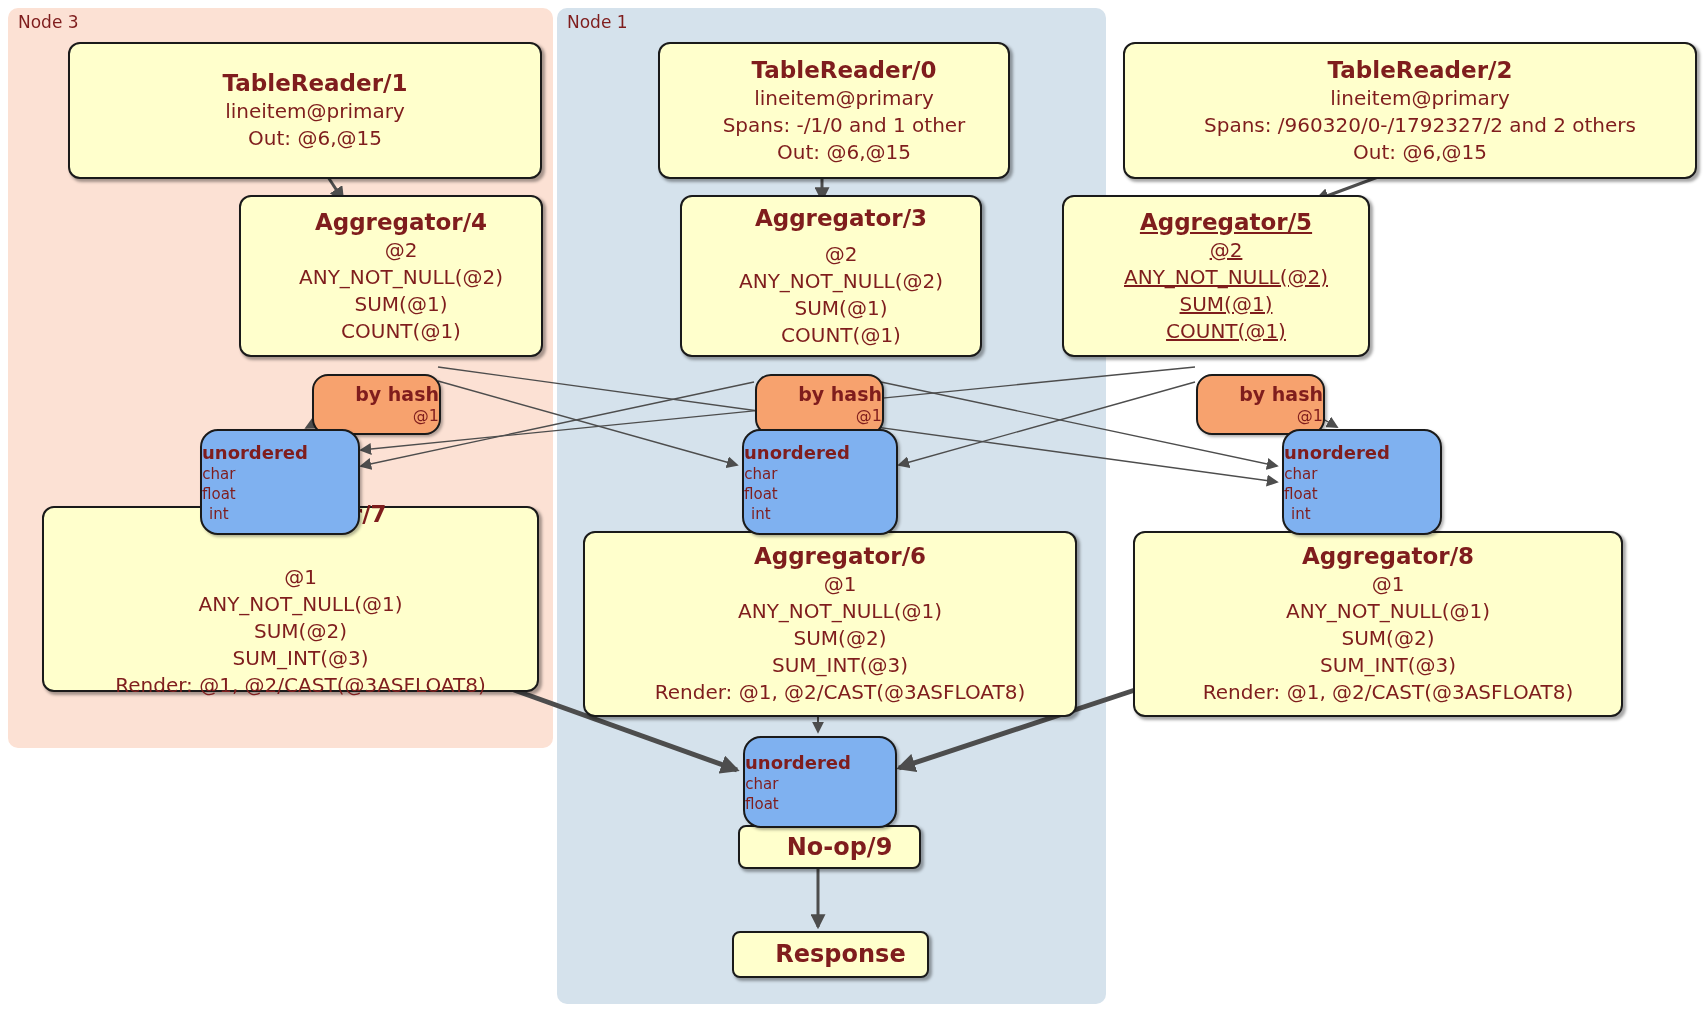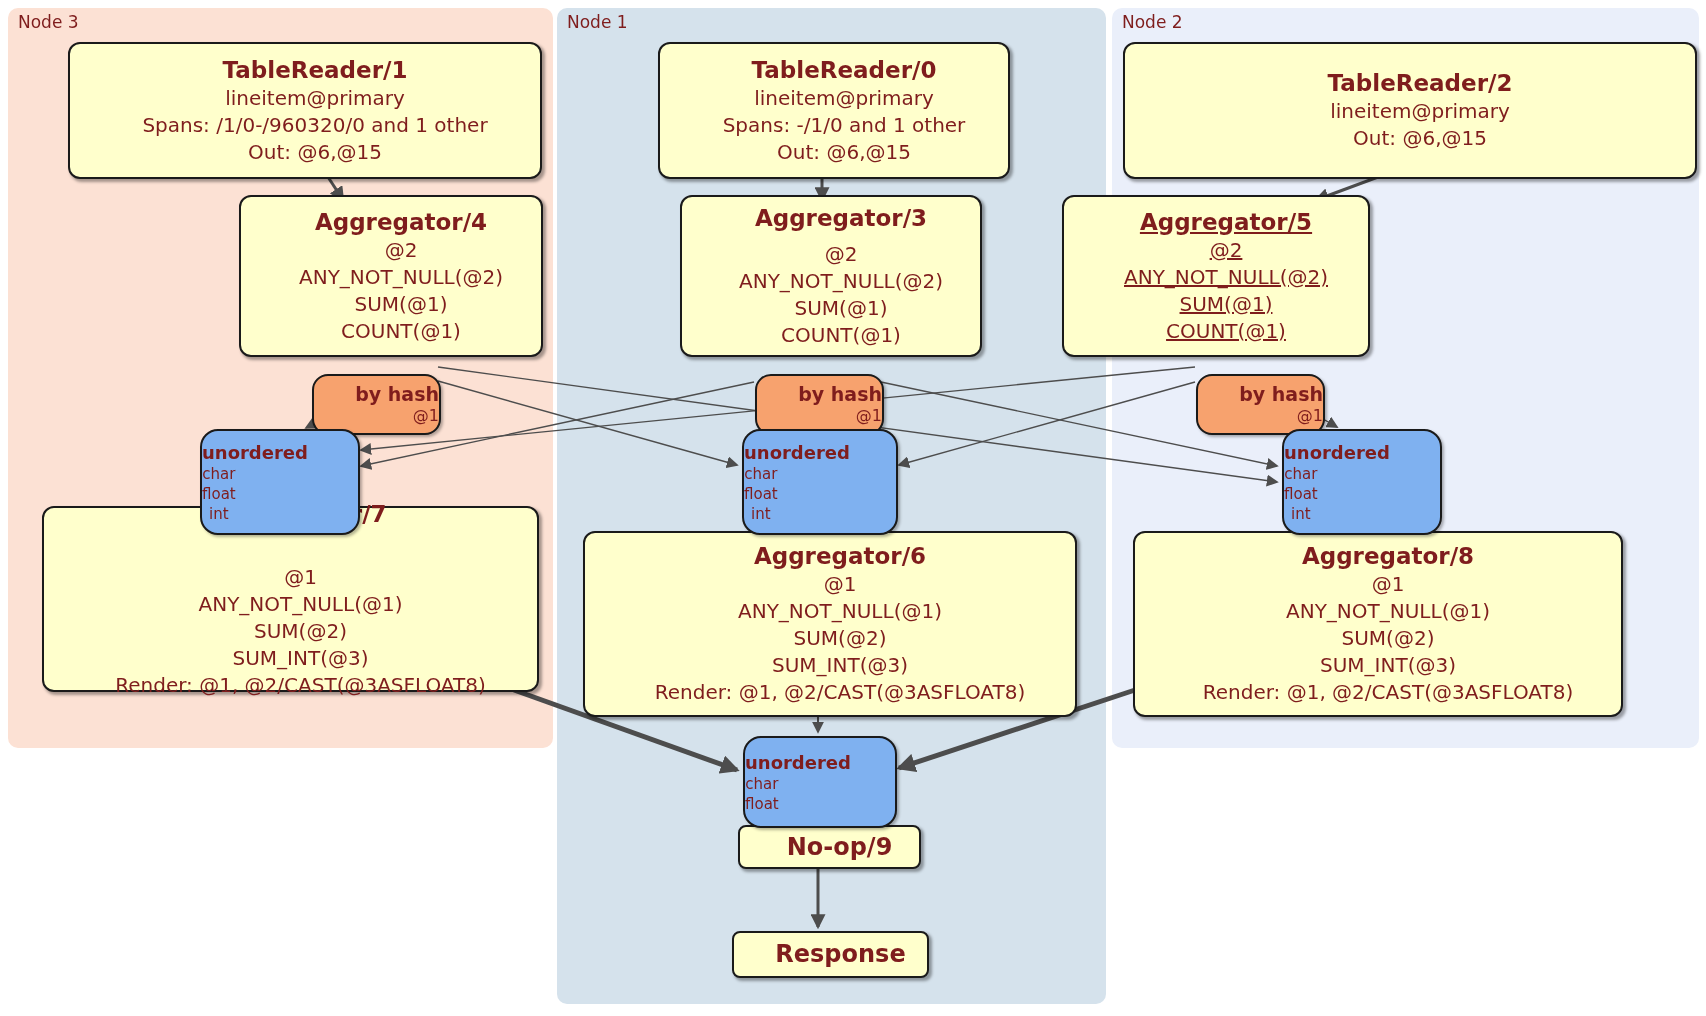--- a/index.html
+++ b/index.html
@@ -47,23 +47,20 @@
 <body>
 
 <div id="canvas">
 
   <div class="panel" style="left:8px; top:8px; width:545px; height:740px; background:var(--node3-bg);">
     <div class="panel-label">Node 3</div>
   </div>
   <div class="panel" style="left:557px; top:8px; width:549px; height:996px; background:var(--node1-bg);">
     <div class="panel-label">Node 1</div>
   </div>
-  <div class="panel" style="left:1112px; top:8px; width:587px; height:740px; background:var(--node2-bg);">
-    <div class="panel-label">Node 2</div>
-  </div>
 
   <svg id="edges" width="1706" height="1016" viewBox="0 0 1706 1016">
     <defs>
       <marker id="ah" markerUnits="userSpaceOnUse" markerWidth="12" markerHeight="12" viewBox="0 0 10 10" refX="8.5" refY="5" orient="auto">
         <path d="M0,0 L10,5 L0,10 z" fill="#4d4d4d"></path>
       </marker>
       <marker id="ahm" markerUnits="userSpaceOnUse" markerWidth="15" markerHeight="15" viewBox="0 0 10 10" refX="8.5" refY="5" orient="auto">
         <path d="M0,0 L10,5 L0,10 z" fill="#4d4d4d"></path>
       </marker>
       <marker id="ahL" markerUnits="userSpaceOnUse" markerWidth="19" markerHeight="19" viewBox="0 0 10 10" refX="8.5" refY="5" orient="auto">
@@ -89,21 +86,20 @@
     <line class="e5" x1="1135" y1="690" x2="899" y2="768" marker-end="url(#ahL)"></line>
     <line class="e2" x1="818" y1="714" x2="818" y2="732" marker-end="url(#ah)"></line>
 
     <line class="e3" x1="818" y1="866" x2="818" y2="927" marker-end="url(#ahm)"></line>
   </svg>
 
   <div class="ybox" style="left:68px; top:42px; width:450px; height:133px;">
     <div class="title">TableReader/1</div>
     <div>
         <div class="line">lineitem@primary</div>
-        <div class="line">Spans: /1/0-/960320/0 and 1 other</div>
         <div class="line">Out: @6,@15</div>
       </div>
   </div>
   <div class="ybox" style="left:239px; top:195px; width:280px; height:158px;">
     <div class="title">Aggregator/4</div>
     <div>
         <div class="line">@2</div>
         <div class="line">ANY_NOT_NULL(@2)</div>
         <div class="line">SUM(@1)</div>
         <div class="line">COUNT(@1)</div>
@@ -173,20 +169,21 @@
         <div class="line">SUM(@2)</div>
         <div class="line">SUM_INT(@3)</div>
         <div class="line">Render: @1, @2/CAST(@3ASFLOAT8)</div>
       </div>
   </div>
 
   <div class="ybox" style="left:1123px; top:42px; width:550px; height:133px;">
     <div class="title">TableReader/2</div>
     <div>
         <div class="line">lineitem@primary</div>
+        <div class="line">Spans: /960320/0-/1792327/2 and 2 others</div>
         <div class="line">Out: @6,@15</div>
       </div>
   </div>
   <div class="ybox" style="left:1062px; top:195px; width:284px; height:158px;text-decoration:underline;">
     <div class="title">Aggregator/5</div>
     <div>
         <div class="line">@2</div>
         <div class="line">ANY_NOT_NULL(@2)</div>
         <div class="line">SUM(@1)</div>
         <div class="line">COUNT(@1)</div>

